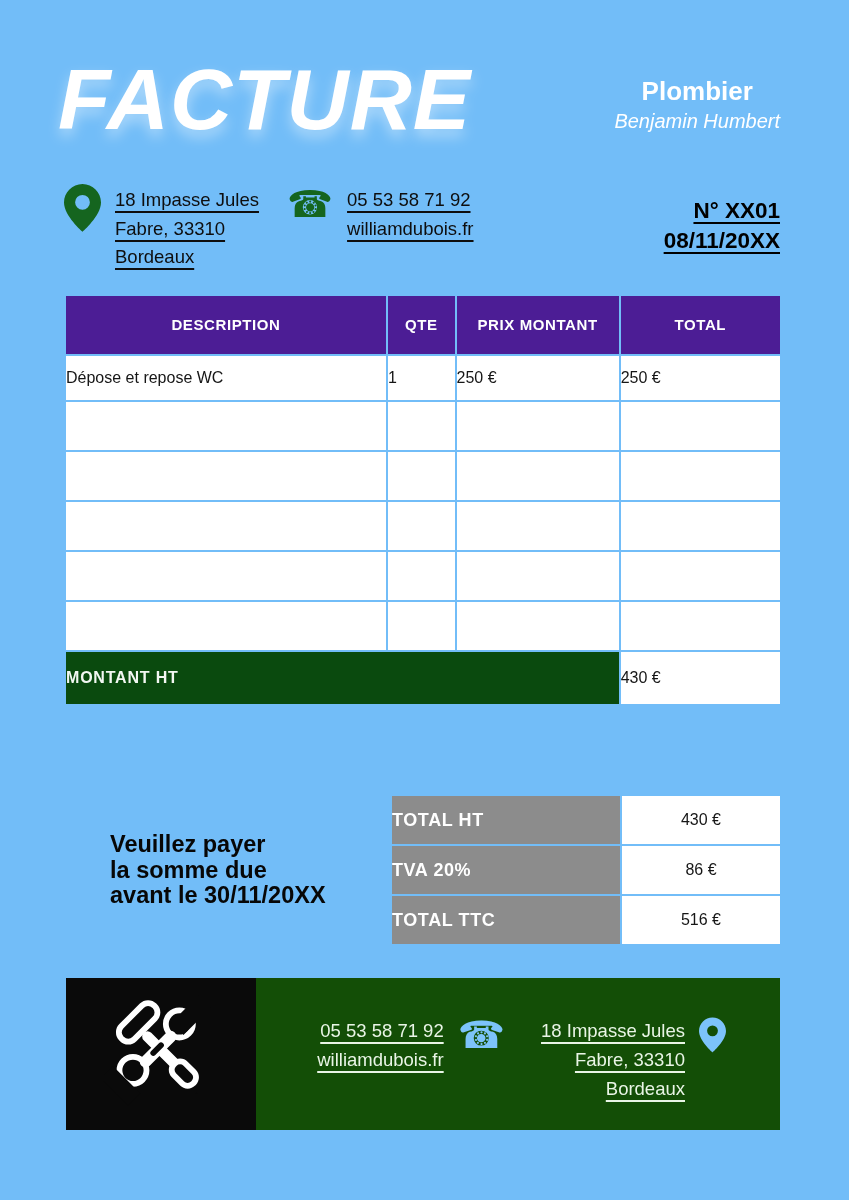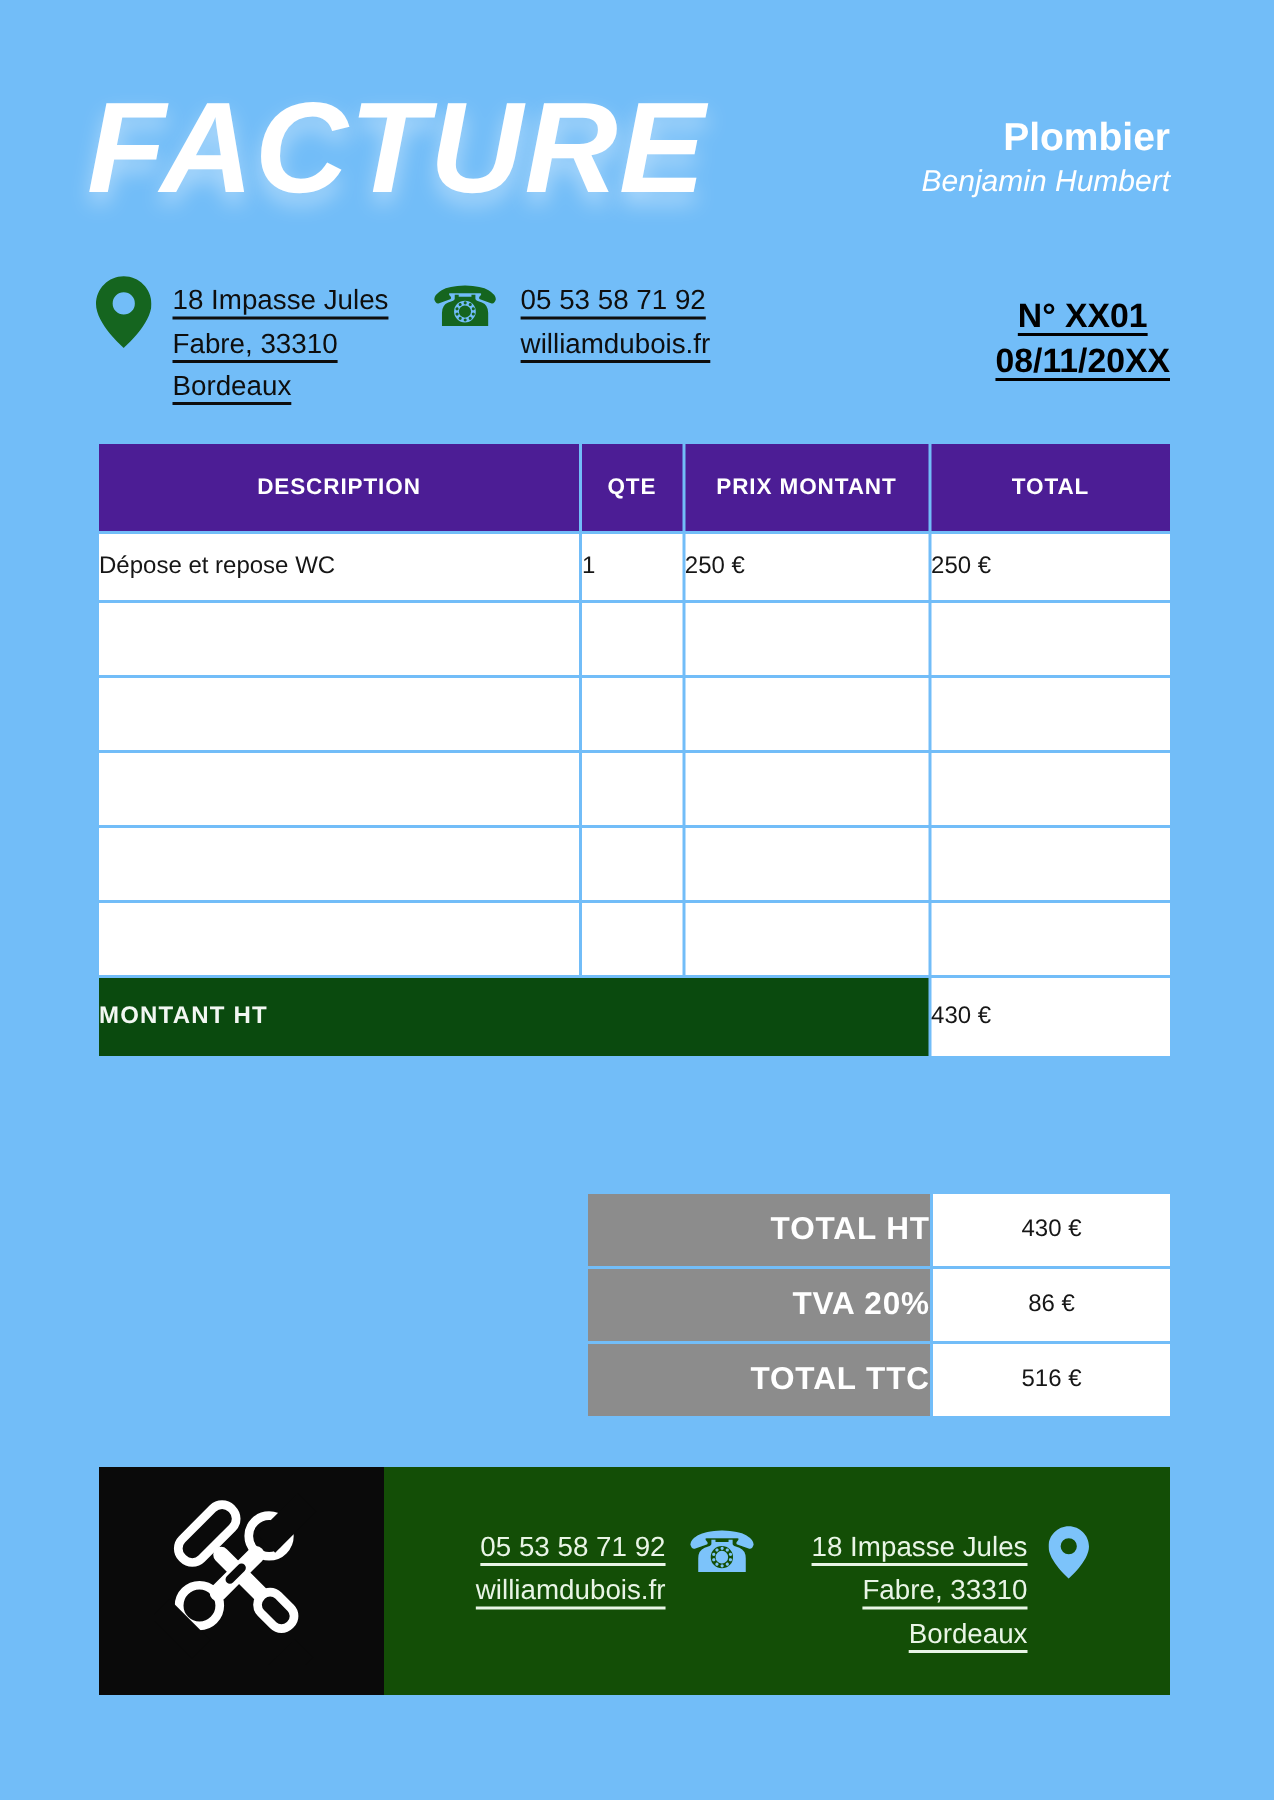--- a/index.html
+++ b/index.html
@@ -9,39 +9,39 @@
     background:#72bdf8; overflow:hidden;
     font-family:"Liberation Sans", sans-serif;
   }
   
   .brand-title {
     position:absolute; left:58px; top:50px;
     font-size:86px; font-weight:bold; font-style:italic; color:#ffffff;
     letter-spacing:1px; text-shadow:0 7px 14px rgba(255,255,255,.45);
     white-space:nowrap;
   }
-  .brand-right { position:absolute; right:69px; top:76px; text-align:right; color:#ffffff; }
+  .brand-right { position:absolute; right:69px; top:76px; text-align:center; color:#ffffff; }
   .brand-profession { font-size:26px; font-weight:bold; }
   .brand-name { font-size:20px; font-style:italic; margin-top:3px; }
 
   
   .contact-row { position:absolute; left:64px; top:184px; display:flex; gap:28px; }
   .contact-group { display:flex; gap:14px; align-items:flex-start; }
   .pin-icon-green svg { display:block; }
   .phone-glyph {
     font-family:"DejaVu Sans", sans-serif; font-size:37px; line-height:37px;
     color:#15651f; margin-top:2px;
   }
   .link-lines { padding-top:2px; }
   .link-line {
     display:block; font-size:18.5px; color:#0e0e0e;
     text-decoration:underline; text-underline-offset:5px; text-decoration-thickness:1.5px;
     line-height:28.5px; cursor:pointer;
   }
-  .invoice-meta { position:absolute; right:69px; top:196px; text-align:center; color:#000; }
+  .invoice-meta { position:absolute; right:69px; top:196px; text-align:right; color:#000; }
   .invoice-meta span {
     display:block; font-size:22.5px; font-weight:bold; line-height:30px;
     text-decoration:underline; text-underline-offset:4px; text-decoration-thickness:2px;
   }
 
   
   table { border-collapse:separate; border-spacing:2px; table-layout:fixed; }
   .items-table { position:absolute; left:64px; top:294px; width:718px; }
   .items-table th {
     background:#4c1d95; color:#ffffff; font-size:15px; font-weight:bold;
@@ -59,22 +59,22 @@
   }
   .montant-total { height:52px !important; }
 
   
   .payment-note {
     position:absolute; left:110px; top:832px;
     font-size:23.5px; font-weight:bold; color:#070707; line-height:25.5px;
   }
   .totals-table { position:absolute; left:390px; top:794px; width:392px; }
   .totals-table .t-label {
-    background:#8c8c8c; color:#ffffff; font-weight:bold; font-size:21px;
-    letter-spacing:.6px; width:228px; height:48px; text-align:right; vertical-align:middle;
+    background:#8c8c8c; color:#ffffff; font-weight:bold; font-size:18px;
+    letter-spacing:.6px; width:228px; height:48px; text-align:left; vertical-align:middle;
   }
   .totals-table .t-value {
     background:#ffffff; color:#161616; font-size:16px; width:158px;
     height:48px; text-align:center; vertical-align:middle;
   }
 
   
   .footer { position:absolute; left:66px; top:978px; width:714px; height:152px; display:flex; }
   .footer-logo {
     width:190px; flex:0 0 190px; background:#0a0a0a;
@@ -186,20 +186,25 @@
           <td data-name="empty-cell"></td>
           <td data-name="empty-cell"></td>
         </tr>
         <tr data-name="montant-row">
         <td colspan="3" class="montant-cell" data-name="montant-ht-label">MONTANT HT</td>
         <td class="montant-total" data-name="montant-ht-value">430 €</td>
       </tr>
     </tbody>
   </table>
 
+  <div class="payment-note" data-name="payment-note">
+    <div data-name="payment-note-line">Veuillez payer</div>
+    <div data-name="payment-note-line">la somme due</div>
+    <div data-name="payment-note-line">avant le 30/11/20XX</div>
+  </div>
 
   <table class="totals-table" data-name="totals-table">
     <tbody>
       <tr data-name="totals-row">
         <td class="t-label" data-name="total-ht-label">TOTAL HT</td>
         <td class="t-value" data-name="total-ht-value">430 €</td>
       </tr>
       <tr data-name="totals-row">
         <td class="t-label" data-name="tva-label">TVA 20%</td>
         <td class="t-value" data-name="tva-value">86 €</td>

